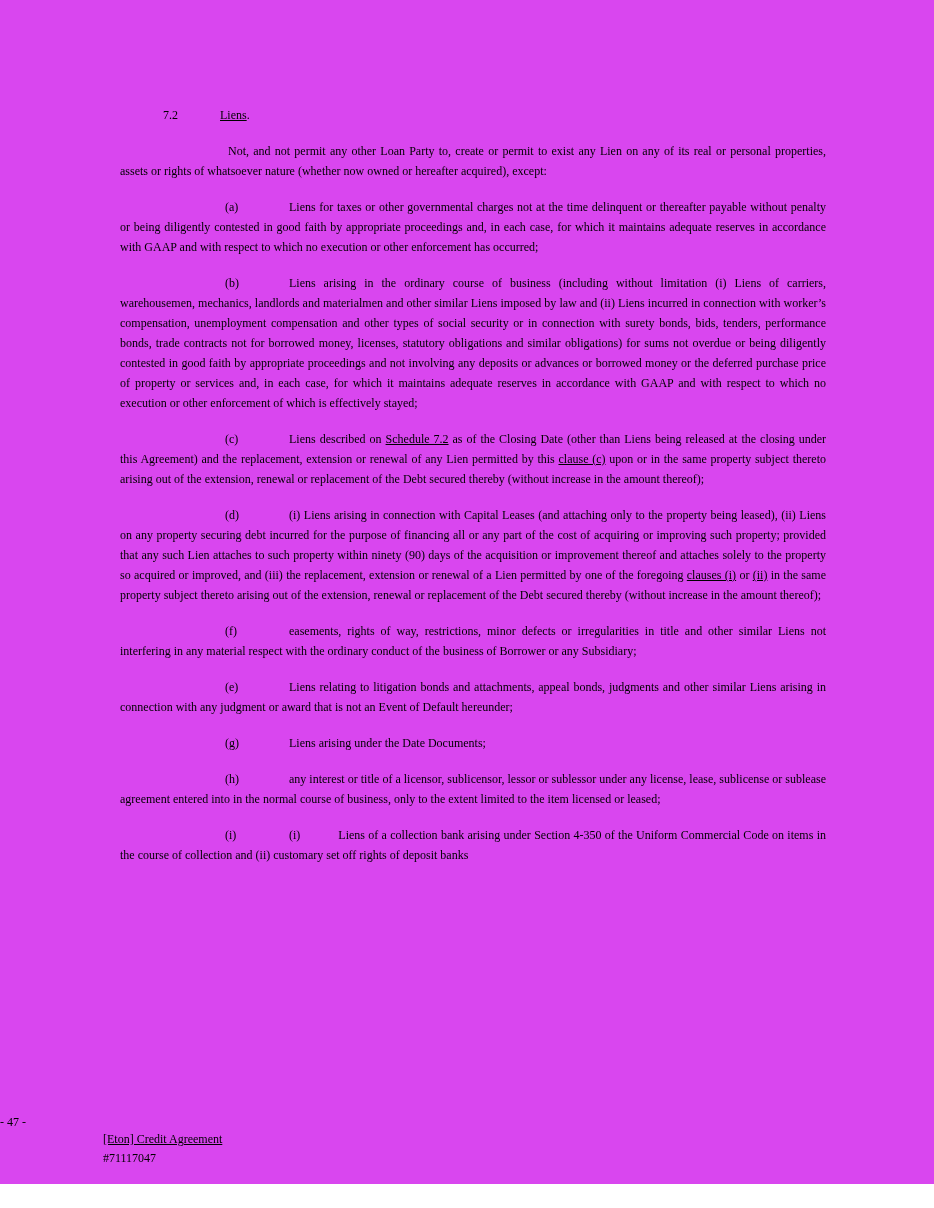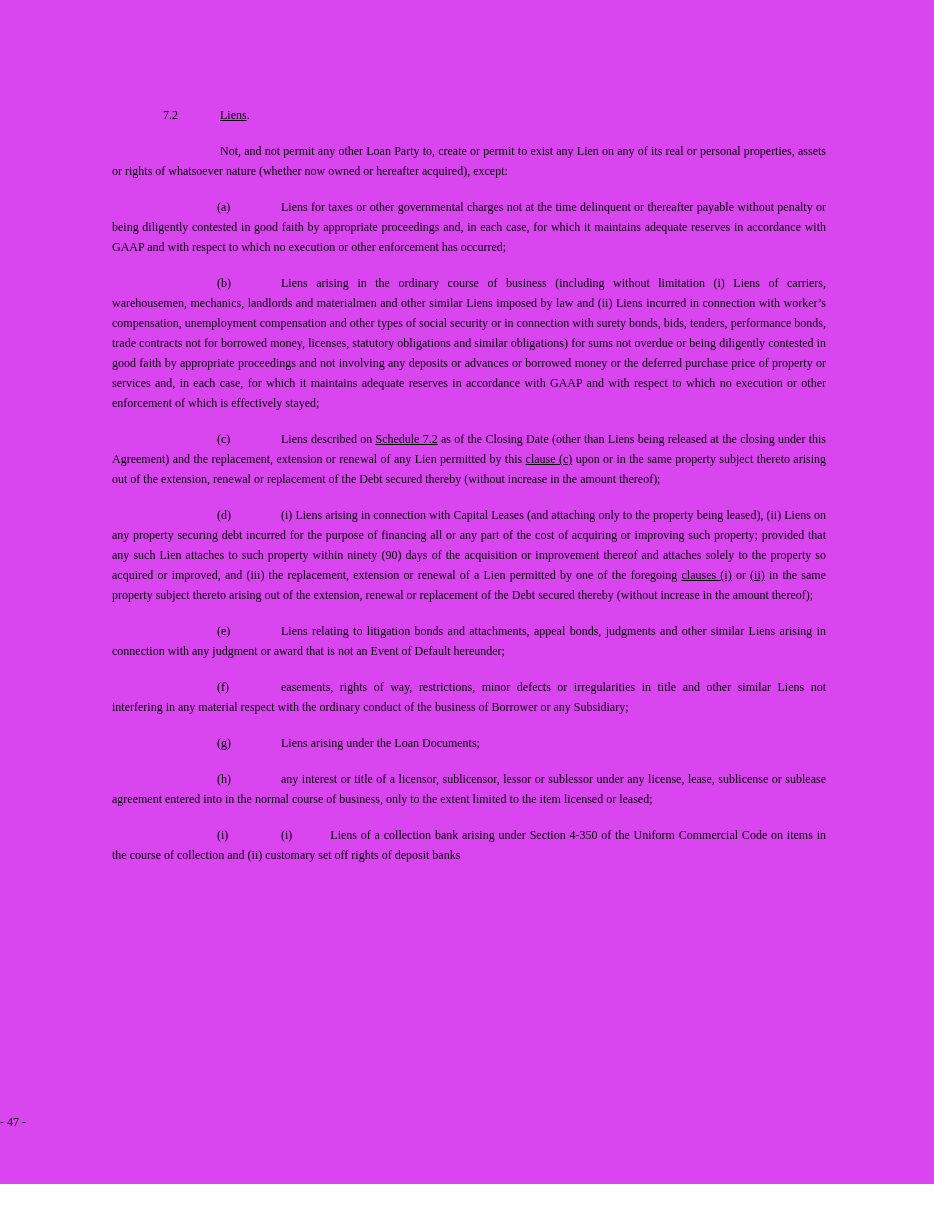--- a/index.html
+++ b/index.html
@@ -26,21 +26,21 @@
   }
   .heading {
     margin: 0;
   }
   .sec-num {
     display: inline-block;
     width: 57px;
     margin-left: 55px;
   }
   .para {
-    margin: 16px 0 0 4px;
+    margin: 16px 0 0 12px;
     text-align: justify;
   }
   .intro {
     text-indent: 108px;
   }
   .lettered {
     text-indent: 105px;
   }
   .plabel {
     display: inline-block;
@@ -75,27 +75,31 @@
     <p class="para intro">Not, and not permit any other Loan Party to, create or permit to exist any Lien on any of its real or personal properties, assets or rights of whatsoever nature (whether now owned or hereafter acquired), except:</p>
 
     <p class="para lettered"><span class="plabel">(a)</span><span class="ptext"><span>Liens for taxes or other governmental charges not at the time delinquent or thereafter payable without penalty or being diligently contested in good faith by appropriate proceedings and, in each case, for which it maintains adequate reserves in accordance with GAAP and with respect to which no execution or other enforcement has occurred;</span></span></p>
 
     <p class="para lettered"><span class="plabel">(b)</span><span class="ptext"><span>Liens arising in the ordinary course of business (including without limitation (i) Liens of carriers, warehousemen, mechanics, landlords and materialmen and other similar Liens imposed by law and (ii) Liens incurred in connection with worker’s compensation, unemployment compensation and other types of social security or in connection with surety bonds, bids, tenders, performance bonds, trade contracts not for borrowed money, licenses, statutory obligations and similar obligations) for sums not overdue or being diligently contested in good faith by appropriate proceedings and not involving any deposits or advances or borrowed money or the deferred purchase price of property or services and, in each case, for which it maintains adequate reserves in accordance with GAAP and with respect to which no execution or other enforcement of which is effectively stayed;</span></span></p>
 
     <p class="para lettered"><span class="plabel">(c)</span><span class="ptext"><span>Liens described on </span><span class="u">Schedule 7.2</span><span> as of the Closing Date (other than Liens being released at the closing under this Agreement) and the replacement, extension or renewal of any Lien permitted by this </span><span class="u">clause (c)</span><span> upon or in the same property subject thereto arising out of the extension, renewal or replacement of the Debt secured thereby (without increase in the amount thereof);</span></span></p>
 
     <p class="para lettered"><span class="plabel">(d)</span><span class="ptext"><span>(i) Liens arising in connection with Capital Leases (and attaching only to the property being leased), (ii) Liens on any property securing debt incurred for the purpose of financing all or any part of the cost of acquiring or improving such property; </span><span class="i">provided</span><span> that any such Lien attaches to such property within ninety (90) days of the acquisition or improvement thereof and attaches solely to the property so acquired or improved, and (iii) the replacement, extension or renewal of a Lien permitted by one of the foregoing </span><span class="u">clauses (i)</span><span> or </span><span class="u">(ii)</span><span> in the same property subject thereto arising out of the extension, renewal or replacement of the Debt secured thereby (without increase in the amount thereof);</span></span></p>
 
+    <p class="para lettered"><span class="plabel">(f)</span><span class="ptext"><span>easements, rights of way, restrictions, minor defects or irregularities in title and other similar Liens not interfering in any material respect with the ordinary conduct of the business of Borrower or any Subsidiary;</span></span></p>
+
     <p class="para lettered"><span class="plabel">(e)</span><span class="ptext"><span>Liens relating to litigation bonds and attachments, appeal bonds, judgments and other similar Liens arising in connection with any judgment or award that is not an Event of Default hereunder;</span></span></p>
 
-    <p class="para lettered"><span class="plabel">(f)</span><span class="ptext"><span>easements, rights of way, restrictions, minor defects or irregularities in title and other similar Liens not interfering in any material respect with the ordinary conduct of the business of Borrower or any Subsidiary;</span></span></p>
-
-    <p class="para lettered"><span class="plabel">(g)</span><span class="ptext"><span>Liens arising under the Loan Documents;</span></span></p>
+    <p class="para lettered"><span class="plabel">(g)</span><span class="ptext"><span>Liens arising under the Date Documents;</span></span></p>
 
     <p class="para lettered"><span class="plabel">(h)</span><span class="ptext"><span>any interest or title of a licensor, sublicensor, lessor or sublessor under any license, lease, sublicense or sublease agreement entered into in the normal course of business, only to the extent limited to the item licensed or leased;</span></span></p>
 
     <p class="para lettered"><span class="plabel">(i)</span><span class="ptext"><span>(i)</span><span class="tab"></span><span>Liens of a collection bank arising under Section 4-350 of the Uniform Commercial Code on items in the course of collection and (ii) customary set off rights of deposit banks</span></span></p>
 
   </div>
 
   <div class="footer-pagenum">- 47 -</div>
 
+  <div class="footer-block">
+    <div class="u">[Eton] Credit Agreement</div>
+    <div>#71117047</div>
+  </div>
 </div>
 
 </body></html>

